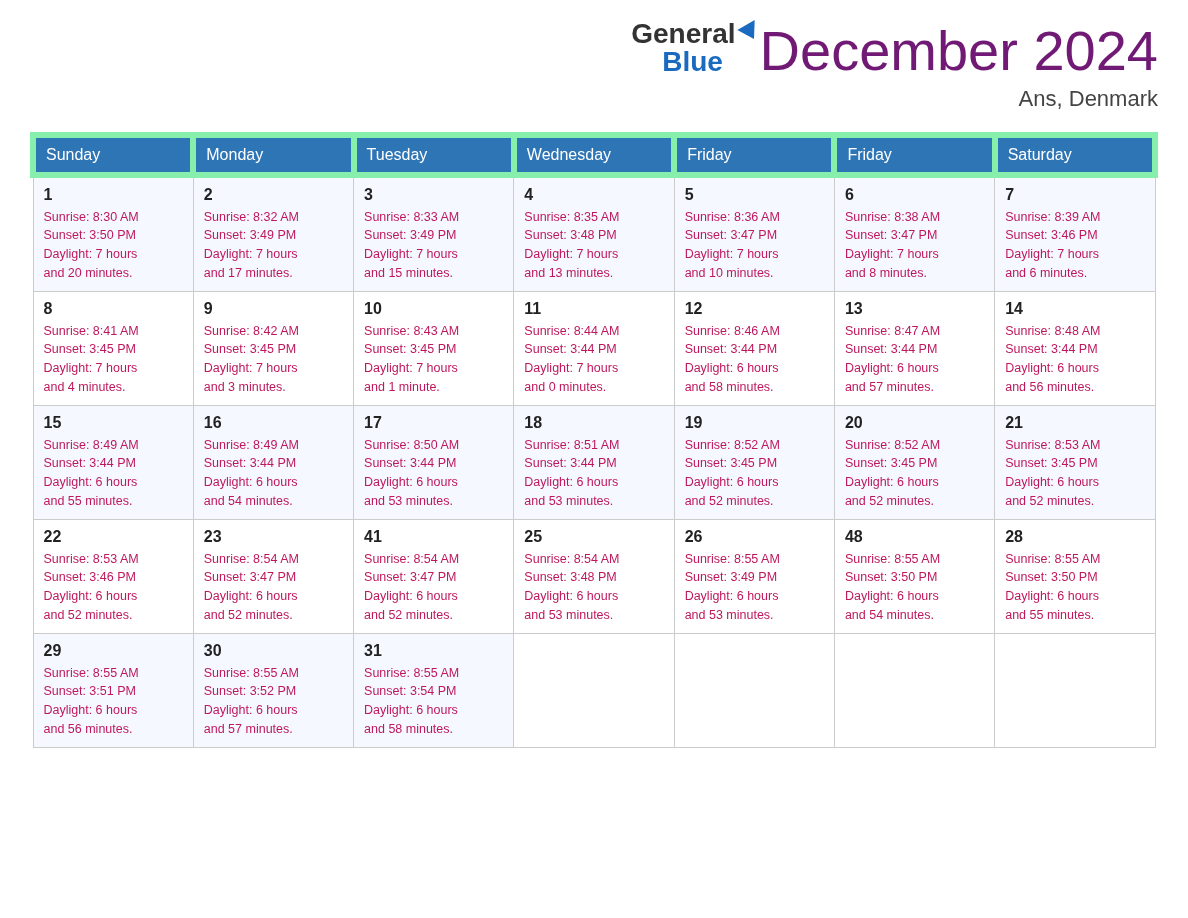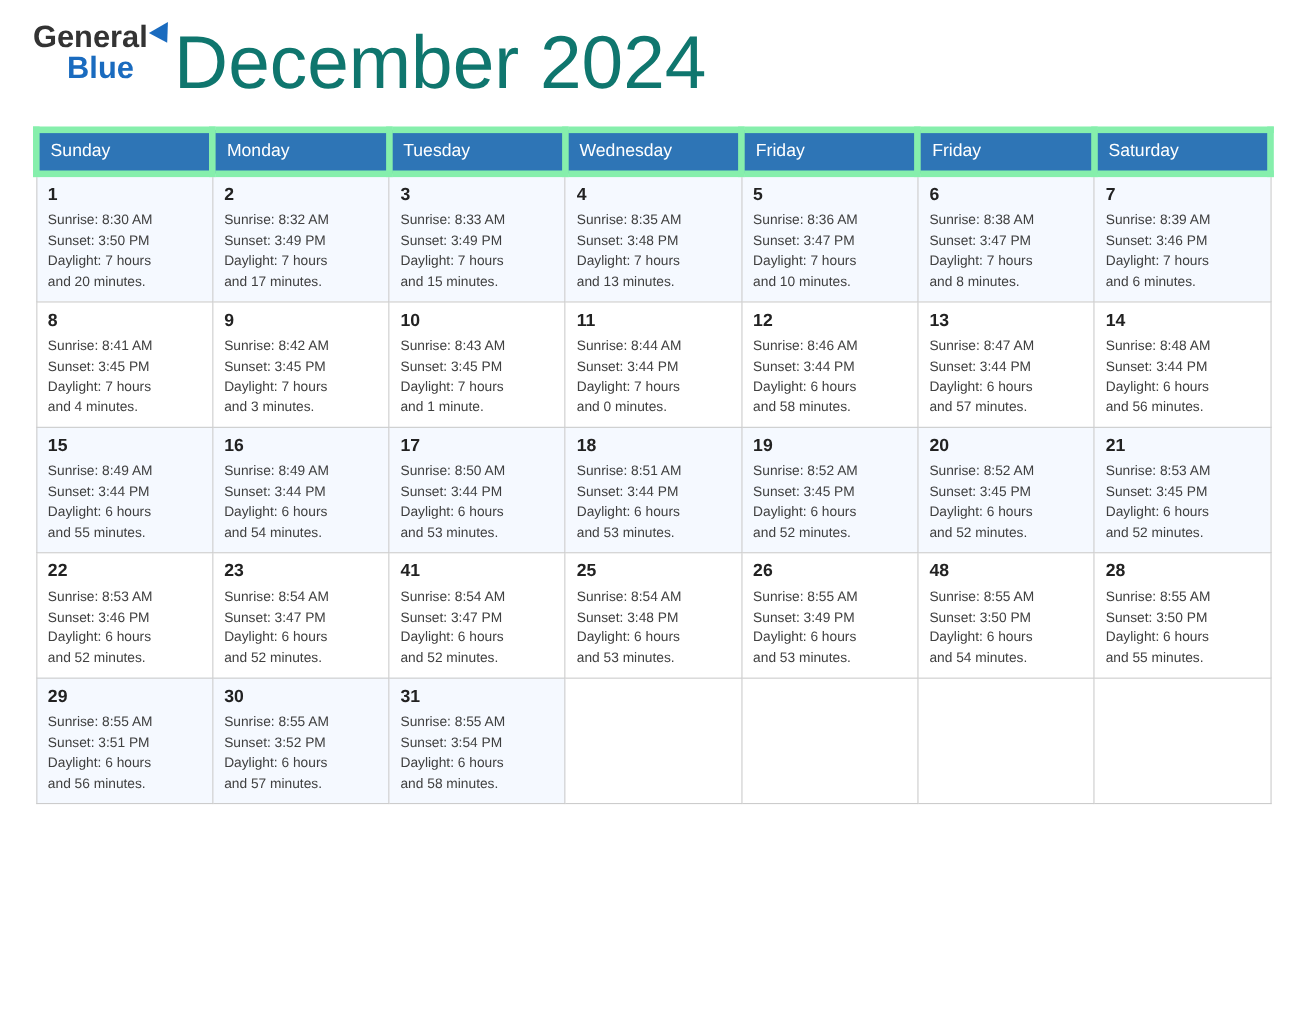--- a/index.html
+++ b/index.html
@@ -5,21 +5,21 @@
     * { margin: 0; padding: 0; box-sizing: border-box; }
     body {
       font-family: Arial, sans-serif;
       background: #fff;
       width: 1188px;
       min-height: 918px;
       padding: 20px 30px;
     }
     .header {
       display: flex;
-      justify-content: flex-start;
+      justify-content: flex-end;
       align-items: flex-start;
       margin-bottom: 20px;
     }
     .logo {
       display: flex;
       flex-direction: column;
       align-items: flex-start;
     }
     .logo-general {
       font-size: 28px;
@@ -48,23 +48,23 @@
       top: -2px;
     }
     .logo-row {
       display: flex;
       align-items: center;
     }
     .title-block {
       text-align: right;
     }
     .title-block h1 {
-      font-size: 68px;
+      font-size: 56px;
       font-weight: normal;
-      color: #0f766e;
+      color: #701a75;
       line-height: 1.1;
     }
     .title-block .location {
       font-size: 22px;
       color: #444;
       margin-top: 4px;
     }
     .calendar {
       width: 100%;
       border-collapse: collapse;
@@ -101,21 +101,21 @@
     .day-num {
       font-size: 16px;
       font-weight: bold;
       color: #222;
       display: block;
       margin-bottom: 4px;
     }
     .day-info {
       font-size: 12.5px;
       line-height: 1.5;
-      color: #404040;
+      color: #be185d;
     }
     .empty-cell {
       background-color: #fff !important;
     }
     .top-border-row td {
       border-top: 2px solid #2e75b6;
     }
   </style>
 </head>
 <body>
@@ -123,20 +123,21 @@
 <div class="header">
   <div class="logo">
     <div class="logo-row">
       <span class="logo-general">General</span>
       <span class="logo-triangle"></span>
     </div>
     <span class="logo-blue">Blue</span>
   </div>
   <div class="title-block">
     <h1>December 2024</h1>
+    <div class="location">Ans, Denmark</div>
   </div>
 </div>
 
 <table class="calendar">
   <thead>
     <tr>
     <th>Sunday</th>
         <th>Monday</th>
         <th>Tuesday</th>
         <th>Wednesday</th>

